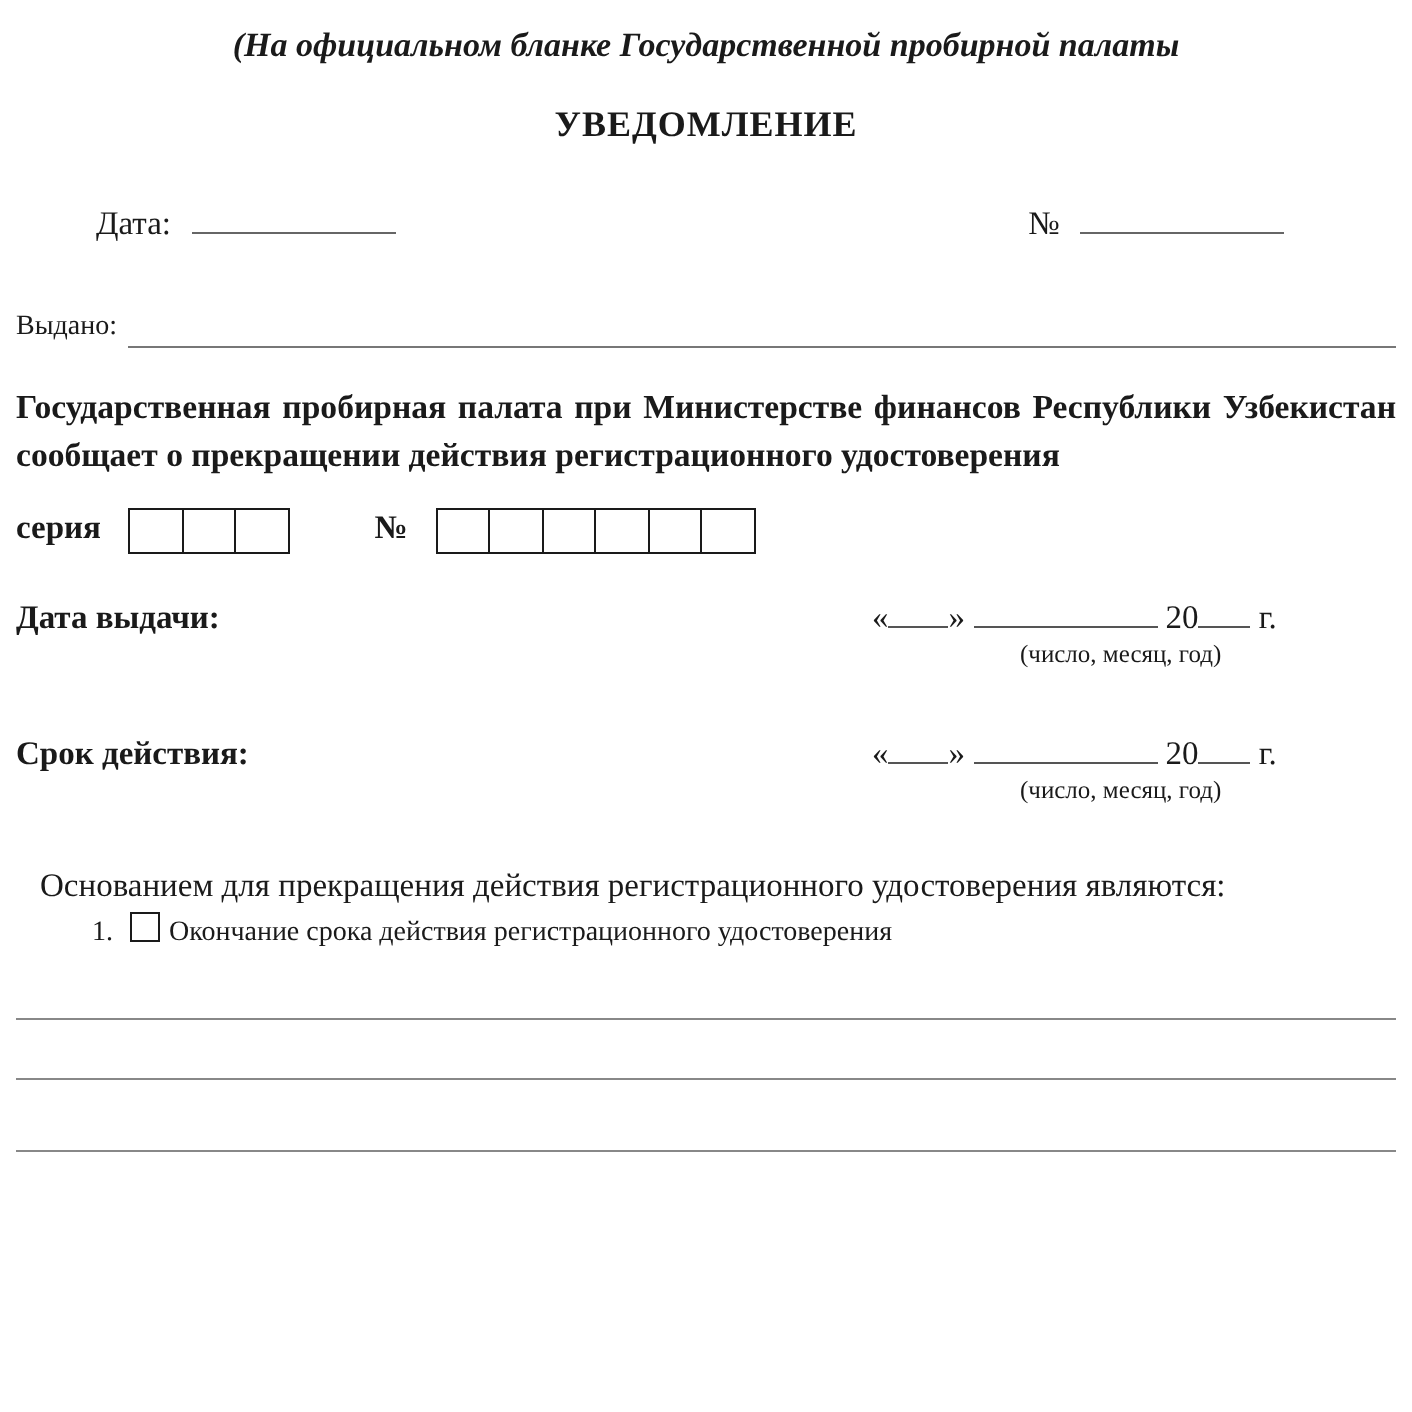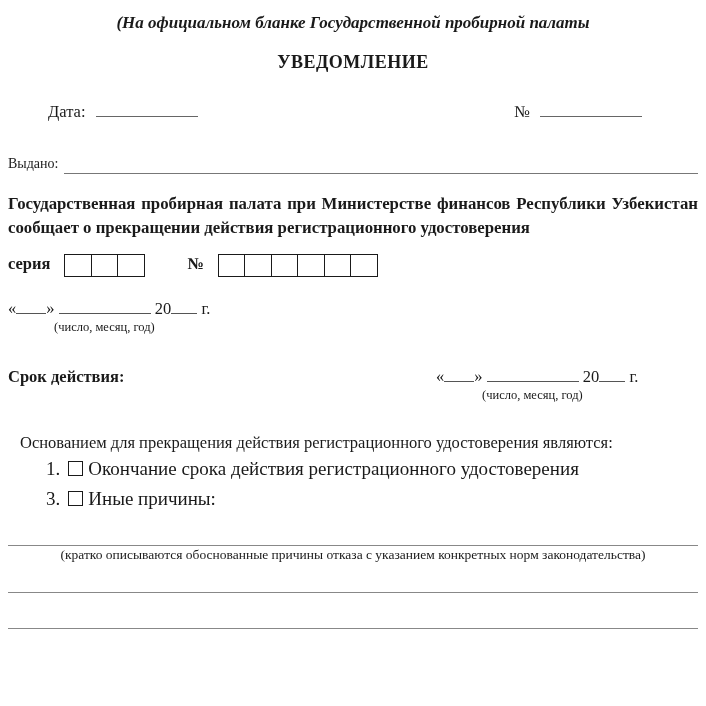--- a/index.html
+++ b/index.html
@@ -34,24 +34,24 @@
   .cells{ display:flex; margin-left:14px;}
   .cell{ width:26px; height:21px; border:1.6px solid #1a1a1a; margin-left:-1.6px; background:#fff;}
   .cells .cell:first-child{margin-left:0;}
   .num-label{ margin-left:42px;}
   
   .date-row{ display:flex; justify-content:space-between; margin-top:22px;
     font-size:16.5px; min-height:46px;}
   .date-label{ font-weight:bold;}
   .date-val{ position:relative; width:262px; white-space:nowrap;}
   .date-val .bl{ display:inline-block; border-bottom:1px solid #555; height:14px;}
-  .dcaption{ position:absolute; left:46px; top:21px; font-size:12.5px; white-space:nowrap;}
+  .dcaption{ position:absolute; left:74px; top:21px; font-size:12.5px; white-space:nowrap;}
   
   .reasons-intro{ font-size:16.5px; margin-top:20px; text-indent:12px;}
-  .reason-item{ font-size:19px; text-align:justify; text-indent:38px;
+  .reason-item{ font-size:14px; text-align:justify; text-indent:38px;
     line-height:1.4; margin-top:3px;}
   .checkbox{ display:inline-block; width:13px; height:13px;
     border:1.6px solid #1a1a1a; vertical-align:-1px; margin:0 5px 0 8px; background:#fff;}
   
   .fill-block{ margin-top:16px;}
   .fill-line{ border-bottom:1px solid #888; height:16px;}
   .fill-caption{ text-align:center; font-size:13.5px; margin-top:1px;}
   .fill-line.second{ margin-top:13px;}
   .fill-line.third{ margin-top:19px;}
 </style>
@@ -96,20 +96,21 @@
       <span class="cell"></span>
       <span class="cell"></span>
       <span class="cell"></span>
       <span class="cell"></span>
       <span class="cell"></span>
       <span class="cell"></span>
     </span>
   </div>
 
   <div class="date-row">
+    <span class="date-label">Дата выдачи:</span>
     <span class="date-val">
       <span>«</span><span class="bl w30"></span><span>»</span>
       <span class="bl w95"></span>
       <span>20</span><span class="bl w26"></span>
       <span>г.</span>
       <span class="dcaption">(число, месяц, год)</span>
     </span>
   </div>
 
   <div class="date-row">
@@ -121,24 +122,20 @@
       <span>г.</span>
       <span class="dcaption">(число, месяц, год)</span>
     </span>
   </div>
 
   <div class="reasons-intro">Основанием для прекращения действия регистрационного удостоверения являются:</div>
 
   <div class="reason-item">
     <span>1.</span><span class="checkbox"></span><span>Окончание срока действия регистрационного удостоверения</span>
   </div>
-  <div class="reason-item">
-    <span>3.</span><span class="checkbox"></span><span>Иные причины:</span>
-  </div>
 
   <div class="fill-block">
     <div class="fill-line"></div>
-    <div class="fill-caption">(кратко описываются обоснованные причины отказа с указанием конкретных норм законодательства)</div>
     <div class="fill-line second"></div>
     <div class="fill-line third"></div>
   </div>
 
 </div>
 
 </body></html>

